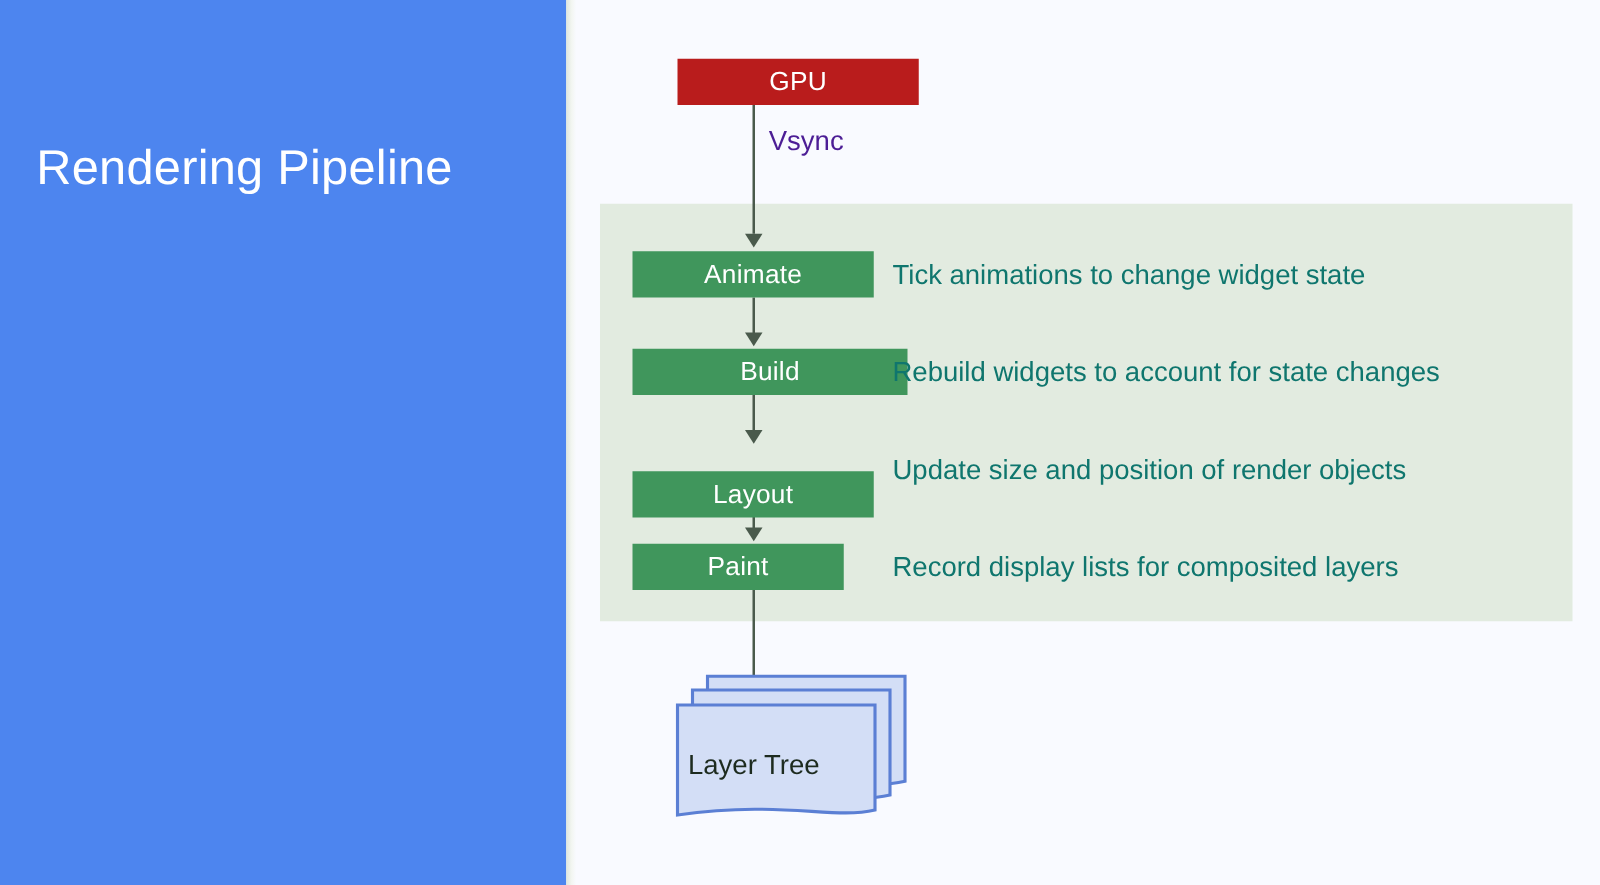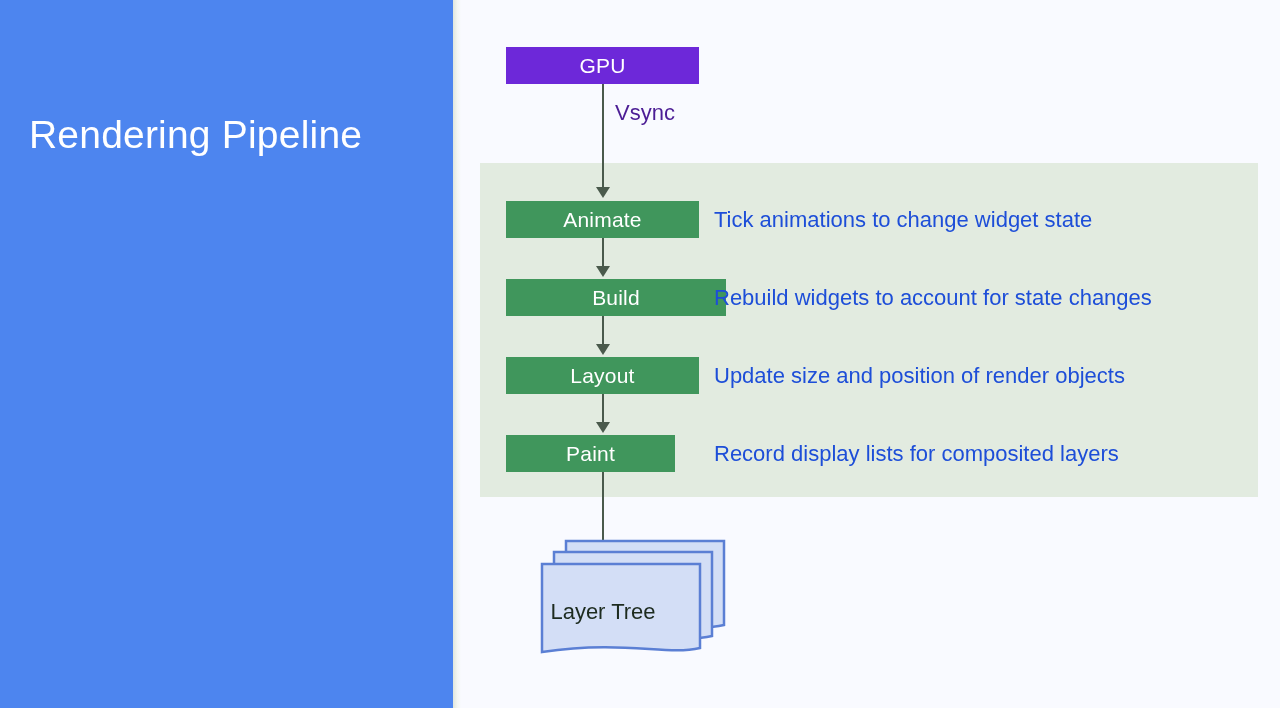--- a/index.html
+++ b/index.html
@@ -78,28 +78,28 @@
   .node {
     position: absolute;
     display: flex;
     align-items: center;
     justify-content: center;
     color: #ffffff;
     font-size: 21px;
     font-weight: 400;
     letter-spacing: 0.2px;
   }
-  .node.gpu   { background: #6d28d9; }
+  .node.gpu   { background: #b91c1c; margin-left: 36px; }
   .node.phase { background: #40965c; }
 
   
   .desc {
     position: absolute;
     left: 253px;          
-    color: #1d4ed8;
+    color: #0f766e;
     font-size: 22px;
     line-height: 26px;
     white-space: nowrap;
   }
 
   
   #vsync-label {
     position: absolute;
     left: 154px;          
     top: 100px;
@@ -167,21 +167,21 @@
     <div class="node phase" style="left:45px; top:201px; width:193px; height:37px;justify-content:center;">
       <span>Animate</span>
     </div>
     <div class="desc" style="top:207px;">Tick animations to change widget state</div>
 
     <div class="node phase" style="left:45px; top:279px; width:220px; height:37px;">
       <span>Build</span>
     </div>
     <div class="desc" style="top:285px;">Rebuild widgets to account for state changes</div>
 
-    <div class="node phase" style="left:45px; top:357px; width:193px; height:37px;">
+    <div class="node phase" style="left:45px; top:377px; width:193px; height:37px;">
       <span>Layout</span>
     </div>
     <div class="desc" style="top:363px;">Update size and position of render objects</div>
 
     <div class="node phase" style="left:45px; top:435px; width:169px; height:37px;">
       <span>Paint</span>
     </div>
     <div class="desc" style="top:441px;">Record display lists for composited layers</div>
 
     <div id="layer-tree">

